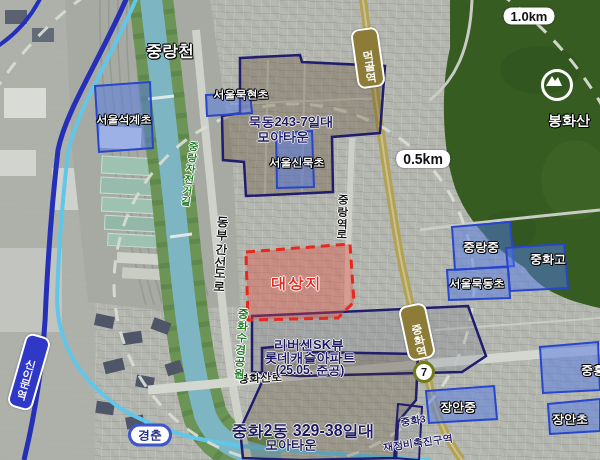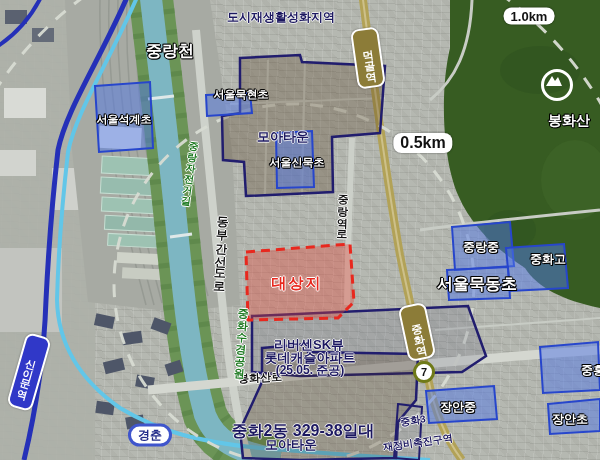--- a/index.html
+++ b/index.html
@@ -153,42 +153,42 @@
   <div class="lbl t-white" style="left:170px;top:51px;font-size:16px;">중랑천</div>
 
   <div class="mt-icon" style="left:557px;top:85px;">
     <svg width="20" height="16" viewBox="0 0 20 16">
         <path d="M2 14 L8 4 L11 9 L14 5 L18 14 Z" fill="#fff"></path>
       </svg>
   </div>
   <div class="lbl t-white" style="left:569px;top:120px;font-size:14px;">봉화산</div>
 
   <div class="dist" style="left:529px;top:16px;">1.0km</div>
-  <div class="dist" style="left:423px;top:143px;font-size:16px;">0.5km</div>
+  <div class="dist" style="left:423px;top:159px;font-size:14px;">0.5km</div>
 
   <div class="lbl t-white" style="left:124px;top:120px;font-size:11px;font-family:Liberation Serif, serif;">서울석계초</div>
   <div class="lbl t-white" style="left:241px;top:95px;font-size:11px;">서울묵현초</div>
   <div class="lbl t-white" style="left:297px;top:163px;font-size:11px;">서울신묵초</div>
   <div class="lbl t-white" style="left:481px;top:247px;font-size:12px;">중랑중</div>
   <div class="lbl t-white" style="left:534px;top:259px;font-size:12px;padding-left:28px;">중화고</div>
-  <div class="lbl t-white" style="left:477px;top:284px;font-size:16px;">서울묵동초</div>
+  <div class="lbl t-white" style="left:477px;top:284px;font-size:11px;">서울묵동초</div>
   <div class="lbl t-white" style="left:574px;top:370px;font-size:12px;margin-left:25px;">중흥초</div>
   <div class="lbl t-white" style="left:458px;top:407px;font-size:12px;">장안중</div>
   <div class="lbl t-white" style="left:570px;top:419px;font-size:12px;text-align:center;">장안초</div>
 
   <div class="lbl t-red" style="left:297px;top:283px;font-size:15px;">대상지</div>
 
   <div class="lbl t-black vert" style="left:221px;top:247px;font-size:12px;transform:translate(-50%,-50%) rotate(3deg);">동부간선도로</div>
   <div class="lbl t-black vert" style="left:342px;top:210px;font-size:11px;transform:translate(-50%,-50%) rotate(2deg);">중랑역로</div>
   <div class="lbl t-black" style="left:260px;top:378px;font-size:11px;transform:translate(-50%,-50%) rotate(-3deg);">봉화산로</div>
 
   <div class="lbl t-green vert" style="left:241px;top:336px;font-size:11px;transform:translate(-50%,-50%) rotate(4deg);">중화수경공원</div>
   <div class="lbl t-green vert" style="left:190px;top:167px;font-size:10px;transform:translate(-50%,-50%) rotate(8deg);">중랑자전거길</div>
 
-  <div class="lbl t-navy" style="left:281px;top:17px;font-size:12px;">도시재생활성화지역</div>
+  <div class="lbl t-navy" style="left:291px;top:122px;font-size:13px;">묵동243-7일대</div>
   <div class="lbl t-navy" style="left:283px;top:137px;font-size:13px;">모아타운</div>
   <div class="lbl t-navy" style="left:309px;top:345px;font-size:13px;">리버센SK뷰</div>
   <div class="lbl t-navy" style="left:310px;top:358px;font-size:13px;">롯데캐슬아파트</div>
   <div class="lbl t-navy" style="left:310px;top:370px;font-size:12px;">(25.05. 준공)</div>
   <div class="lbl t-navy" style="left:291px;top:431px;font-size:16px;margin-left:12px;">중화2동 329-38일대</div>
   <div class="lbl t-navy" style="left:291px;top:445px;font-size:13px;">모아타운</div>
   <div class="lbl t-navy" style="left:413px;top:421px;font-size:10px;transform:translate(-50%,-50%) rotate(-8deg);">중화3</div>
   <div class="lbl t-navy" style="left:418px;top:443px;font-size:10px;transform:translate(-50%,-50%) rotate(-8deg);">재정비촉진구역</div>
 
   <div class="badge" style="left:354px;top:28px;width:24px;height:56px;background:#8c7c38;transform:rotate(-8deg);">

